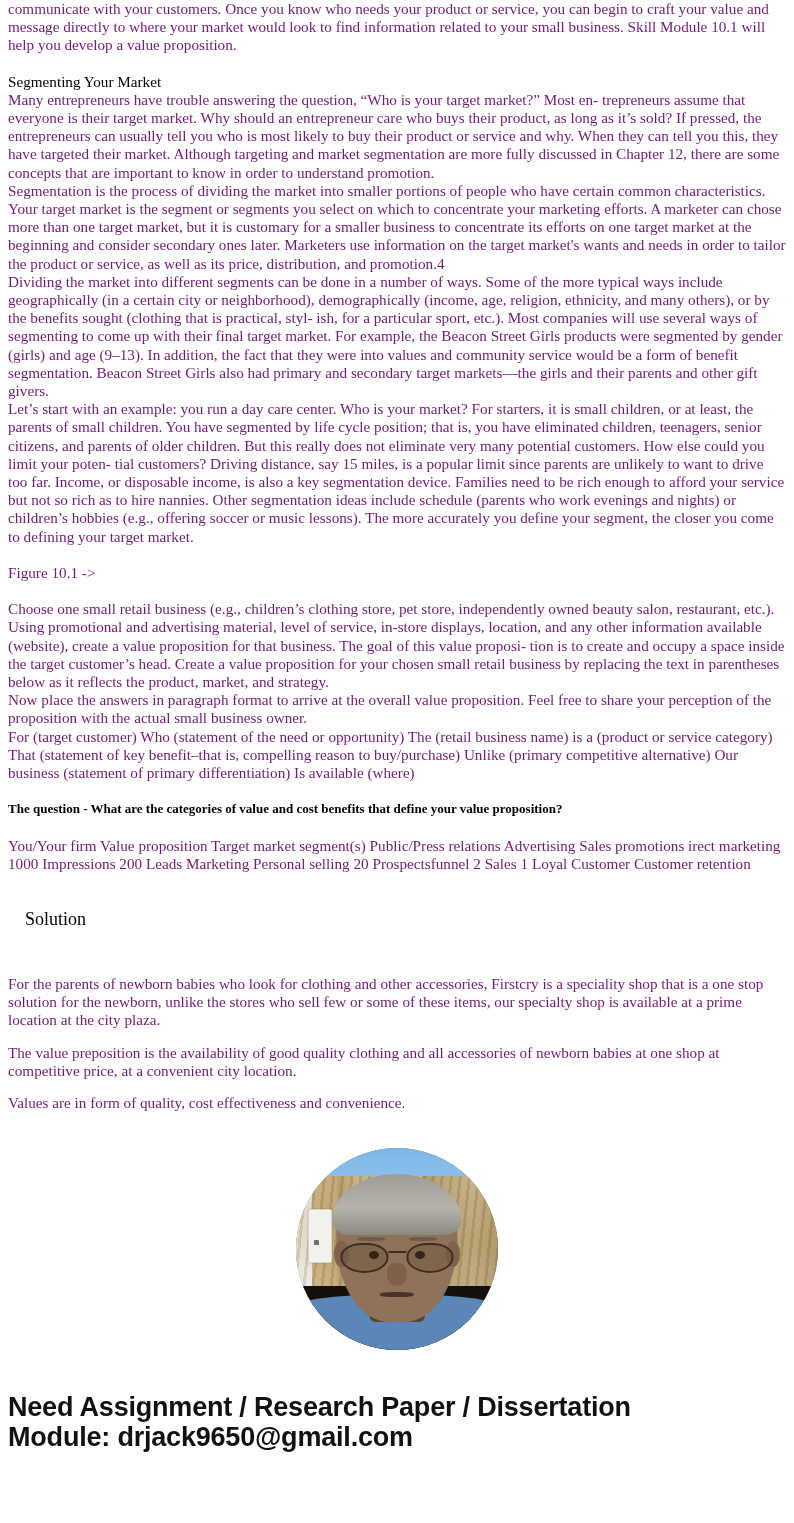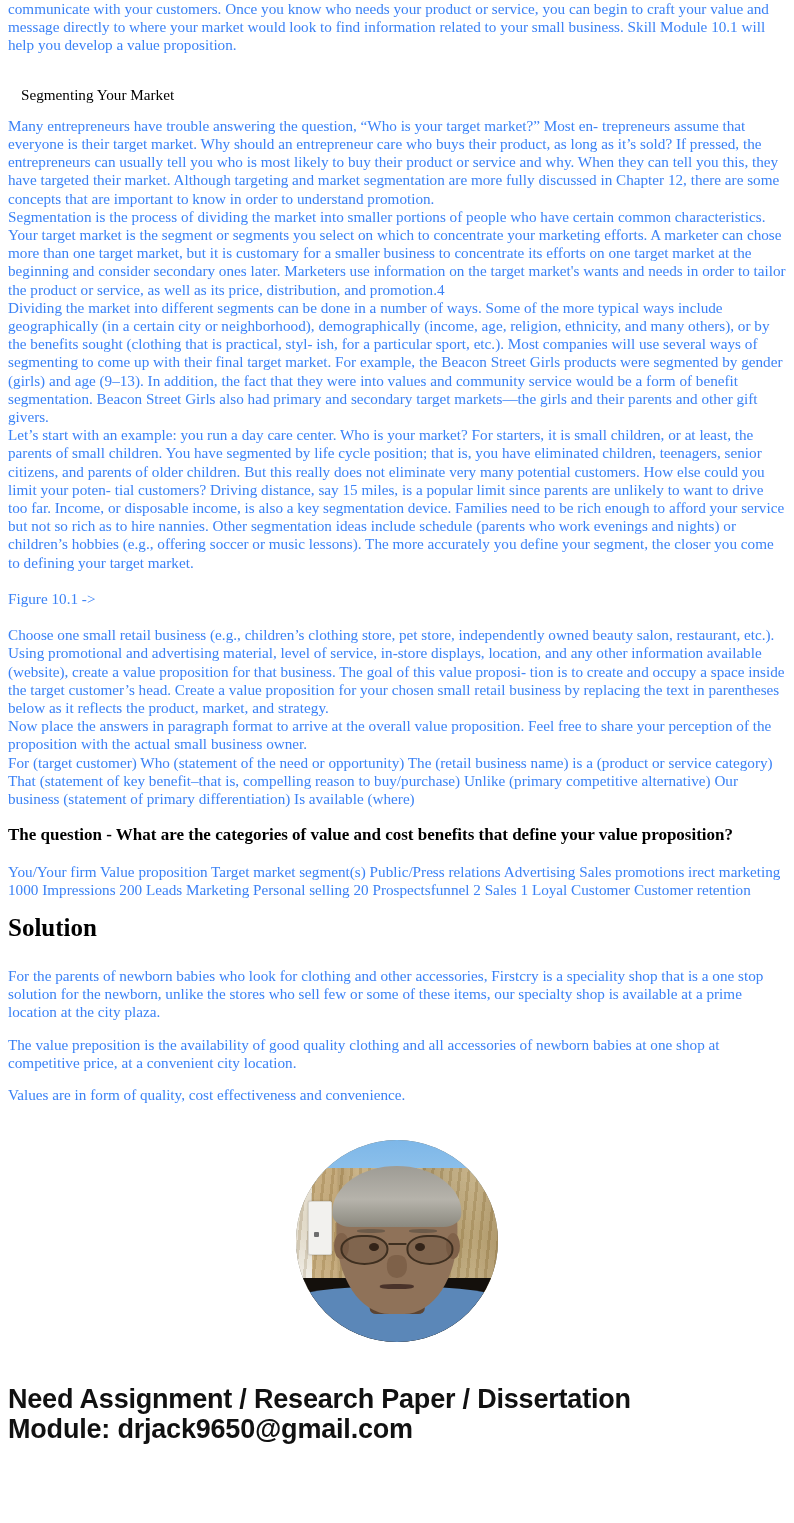--- a/index.html
+++ b/index.html
@@ -19,45 +19,45 @@
     position: relative;
     width: 794px;
     box-sizing: border-box;
     padding: 0 8px 0 8px;
   }
   p.body-text {
     margin: 0;
     font-size: 15.2px;
     line-height: 18.2px;
     text-align: left;
-    color: #3b82f6;
+    color: #701a75;
   }
   .gap {
     height: 18px;
   }
   .gap-sm {
     height: 14px;
   }
   .heading-inline {
-    margin: 13px;
+    margin: 0;
     font-size: 15.2px;
     line-height: 18.2px;
     font-weight: normal;
   }
   .q-bold {
     margin: 0;
-    font-size: 17px;
+    font-size: 13px;
     line-height: 18.4px;
     font-weight: bold;
   }
   h2.solution {
-    margin: 0;
-    font-size: 25px;
+    margin: 17px;
+    font-size: 18px;
     line-height: 22px;
-    font-weight: bold;
+    font-weight: normal;
     font-family: "Liberation Serif", "DejaVu Serif", serif;
   }
   
   .photo-block {
     margin-top: 36px;
     display: flex;
     justify-content: center;
     align-items: center;
   }
   .avatar {

